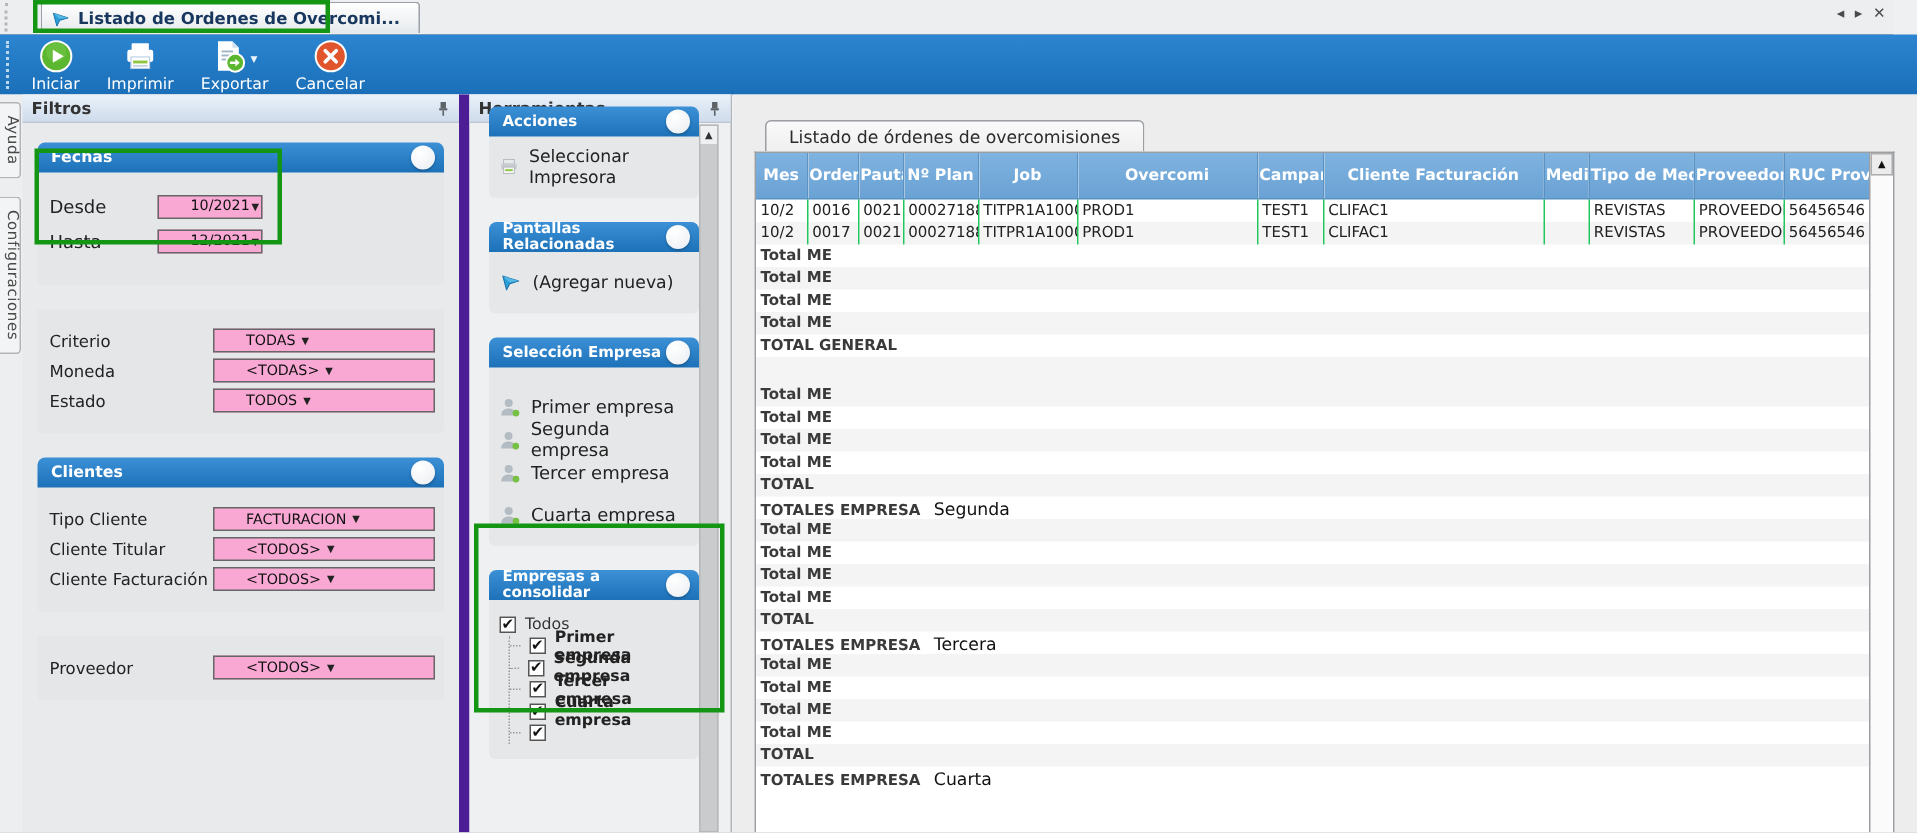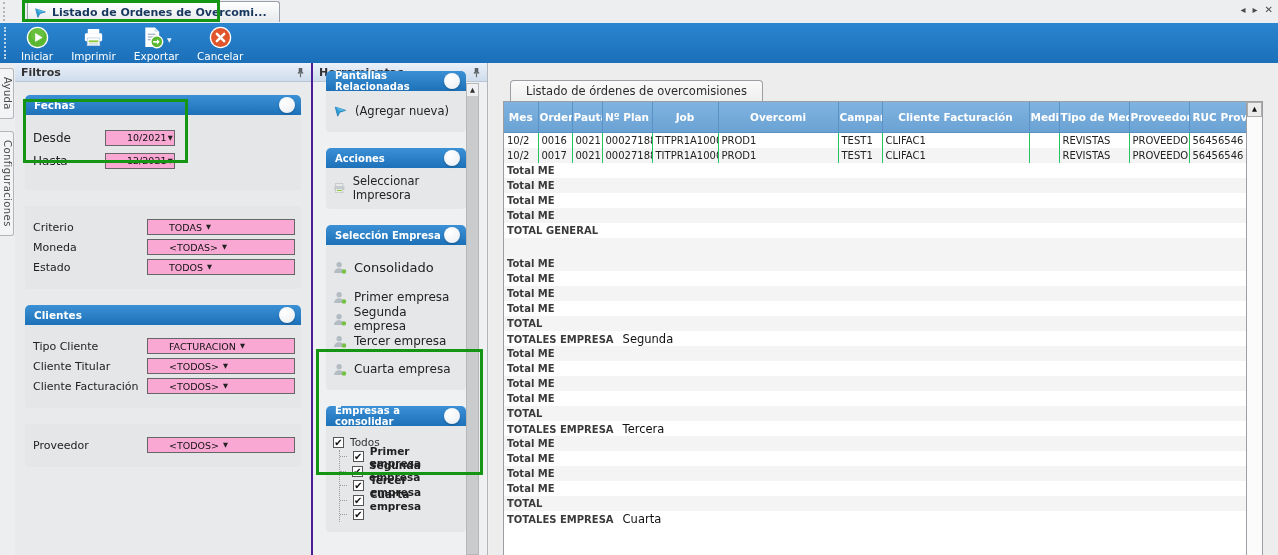--- a/index.html
+++ b/index.html
@@ -1,20 +1,20 @@
 <!DOCTYPE html>
 <html style="--toolbar-blue: #1c77c3; --section-header-blue: #1e7ac4; --grid-header-blue: #74aad9; --annotation-green: #149614;"><head>
 <meta charset="utf-8">
 <style>
   html,body{margin:0;padding:0;background:#cfcfcf;}
   .screen{position:relative;width:1278px;height:555px;background:#eef0f2;overflow:hidden;
           font-family:"DejaVu Sans","Liberation Sans",sans-serif;-webkit-font-smoothing:antialiased;}
 
   
-  .tabbar{position:absolute;left:0;top:0;right:0;height:23px;background:#eceef0;border-bottom:6px solid #737373;}
+  .tabbar{position:absolute;left:0;top:0;right:16px;height:23px;background:#eceef0;border-bottom:6px solid #737373;}
   .tabbar .grip{position:absolute;left:3px;top:2px;bottom:2px;border-left:2px dotted #b3b6ba;}
   .doc-tab{position:absolute;left:27px;top:1px;height:21px;box-sizing:border-box;
            background:linear-gradient(#ffffff,#e6e9ec);border:1px solid #9aa1a8;border-bottom:none;
            border-radius:3px 3px 0 0;display:flex;align-items:center;gap:5px;padding:0 12px 0 6px;
            font-size:11px;font-weight:bold;color:#17375e;}
   .doc-tab .icon{width:13px;height:13px;}
   .tab-controls{position:absolute;right:5px;top:3px;display:flex;gap:7px;align-items:center;
                 color:#4a4a4a;font-size:10px;}
   .tab-controls span{cursor:default;line-height:14px;}
 
@@ -30,21 +30,21 @@
   .icon svg{width:100%;height:100%;display:block;}
 
   
   .side-strip{position:absolute;left:0;top:63px;width:15px;bottom:0;background:#eceef0;padding-top:5px;
               box-sizing:border-box;}
   .vtab{writing-mode:vertical-rl;font-size:10px;color:#4a4a4a;background:#f3f4f5;
         border:1px solid #b2b6ba;border-left:none;border-radius:0 3px 3px 0;
         padding:8px 0;margin-bottom:12px;width:14px;box-sizing:border-box;letter-spacing:.4px;}
 
   .filtros{position:absolute;left:15px;top:63px;width:298px;bottom:0;background:#e9eaeb;
-           border-right:2px solid #4c1d95;box-sizing:border-box;}
+           border-right:7px solid #4c1d95;box-sizing:border-box;}
   .herr{position:absolute;left:313px;top:63px;width:175px;bottom:0;background:#eef0f2;
         border-right:1px solid #b2b6ba;box-sizing:border-box;}
   .panel-head{height:18px;background:linear-gradient(#eaf1f9,#cfdcec);border-bottom:1px solid #b9c6d6;
               display:flex;align-items:center;justify-content:space-between;padding:0 6px;
               font-size:11px;font-weight:bold;color:#333;}
   .panel-head .icon{width:9px;height:11px;}
 
   
   .fsections{padding:13px 10px 0 10px;}
   .fsection{margin-bottom:16px;}
@@ -314,70 +314,60 @@
           <svg viewBox="0 0 10 12">
             <rect x="3" y="1" width="4" height="4.6" fill="#5e6368"></rect>
             <rect x="2" y="5.6" width="6" height="1.6" fill="#5e6368"></rect>
             <rect x="4.4" y="7.2" width="1.2" height="4" fill="#5e6368"></rect>
           </svg>
         </span>
     </div>
     <div class="herr-content" id="herr-content">
         <div class="hsec">
           <div class="sec-head">
-            <span>Pantallas Relacionadas</span>
-            <span class="circ"></span>
-          </div>
-          <div class="hsec-body">
-            <div class="hitem">
-              <span class="icon">
-                <svg viewBox="0 0 16 16">
-                  <path d="M2 3.5l12 3.8-6.8 2-2.4 4.7z" fill="#2a9fd8" stroke="#1b6fa8" stroke-width="0.8" stroke-linejoin="round"></path>
-                  <path d="M2 3.5l12 3.8-7 0.8z" fill="#55b9e6"></path>
-                </svg>
-              </span>
-              <span>(Agregar nueva)</span>
-            </div>
-          </div>
-        </div>
-        <div class="hsec">
-          <div class="sec-head">
             <span>Acciones</span>
             <span class="circ"></span>
           </div>
           <div class="hsec-body">
             <div class="hitem">
               <span class="icon">
                 <svg viewBox="0 0 16 14">
                   <rect x="3.5" y="1" width="9" height="4" fill="#e7e9eb" stroke="#aeb3b8" stroke-width="0.7"></rect>
                   <rect x="1.5" y="4.5" width="13" height="5" rx="1" fill="#c7ccd1"></rect>
                   <rect x="3.5" y="7.5" width="9" height="5.5" fill="#f4f5f6" stroke="#aeb3b8" stroke-width="0.7"></rect>
                   <rect x="4.8" y="9.3" width="6.4" height="1.6" fill="#8dc63f"></rect>
                 </svg>
               </span>
               <span>Seleccionar Impresora</span>
             </div>
           </div>
         </div>
         <div class="hsec">
           <div class="sec-head">
+            <span>Pantallas Relacionadas</span>
+            <span class="circ"></span>
+          </div>
+          <div class="hsec-body">
+            <div class="hitem">
+              <span class="icon">
+                <svg viewBox="0 0 16 16">
+                  <path d="M2 3.5l12 3.8-6.8 2-2.4 4.7z" fill="#2a9fd8" stroke="#1b6fa8" stroke-width="0.8" stroke-linejoin="round"></path>
+                  <path d="M2 3.5l12 3.8-7 0.8z" fill="#55b9e6"></path>
+                </svg>
+              </span>
+              <span>(Agregar nueva)</span>
+            </div>
+          </div>
+        </div>
+        <div class="hsec">
+          <div class="sec-head">
             <span>Selección Empresa</span>
             <span class="circ"></span>
           </div>
           <div class="hsec-body">
-            <div class="eitem big">
-              <span class="icon">
-                <svg viewBox="0 0 16 15">
-                  <circle cx="7" cy="4.2" r="3.1" fill="#b3bcc3"></circle>
-                  <path d="M1.2 13.8c0-3.4 2.6-5.4 5.8-5.4s5.8 2 5.8 5.4z" fill="#b3bcc3"></path>
-                  <circle cx="12.6" cy="12" r="2.6" fill="#76c043"></circle>
-                </svg>
-              </span>
-              <span>Consolidado</span>
-            </div>
             <div class="eitem gap">
               <span class="icon">
                 <svg viewBox="0 0 16 15">
                   <circle cx="7" cy="4.2" r="3.1" fill="#b3bcc3"></circle>
                   <path d="M1.2 13.8c0-3.4 2.6-5.4 5.8-5.4s5.8 2 5.8 5.4z" fill="#b3bcc3"></path>
                   <circle cx="12.6" cy="12" r="2.6" fill="#76c043"></circle>
                 </svg>
               </span>
               <span>Primer empresa</span>
             </div>

